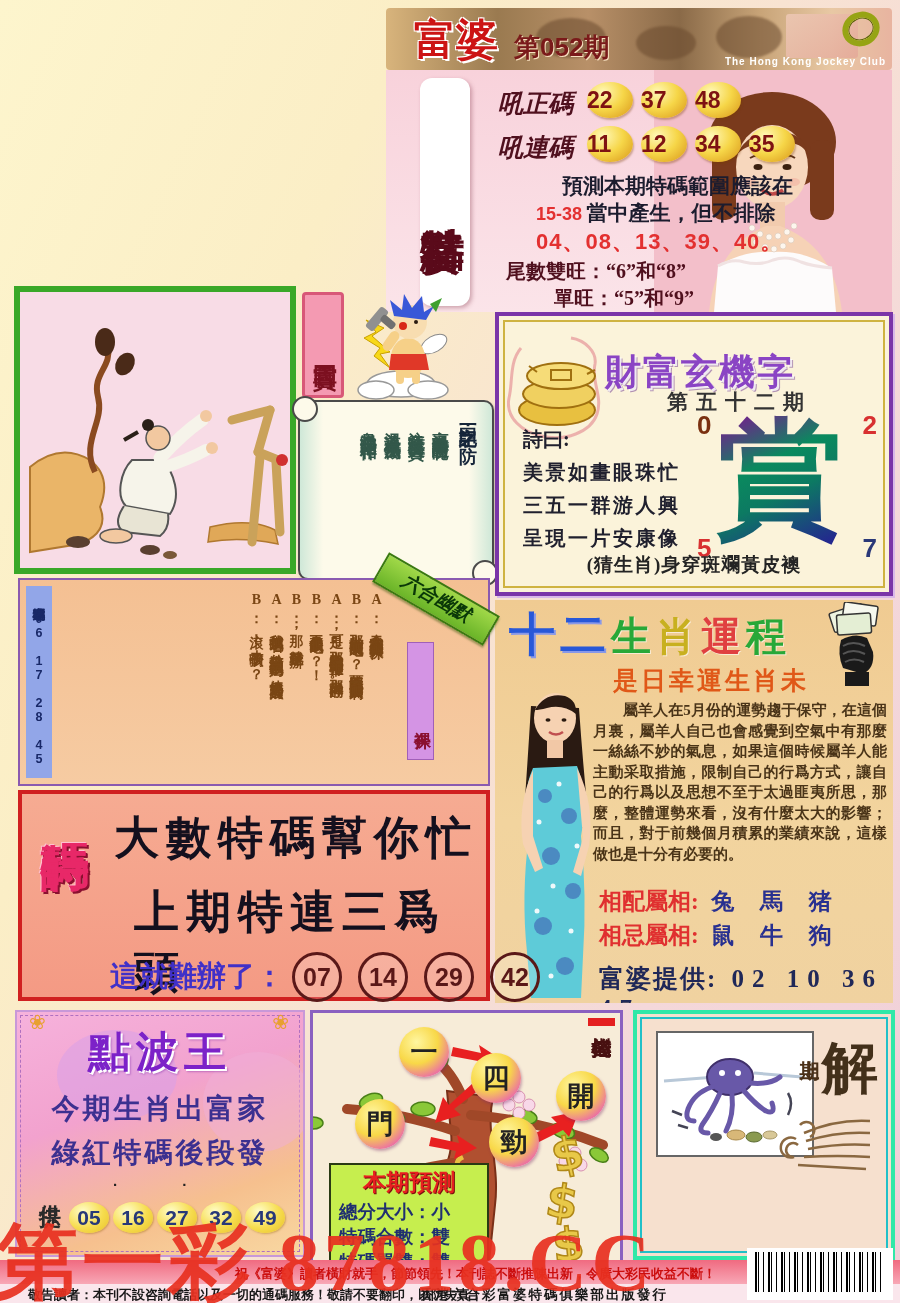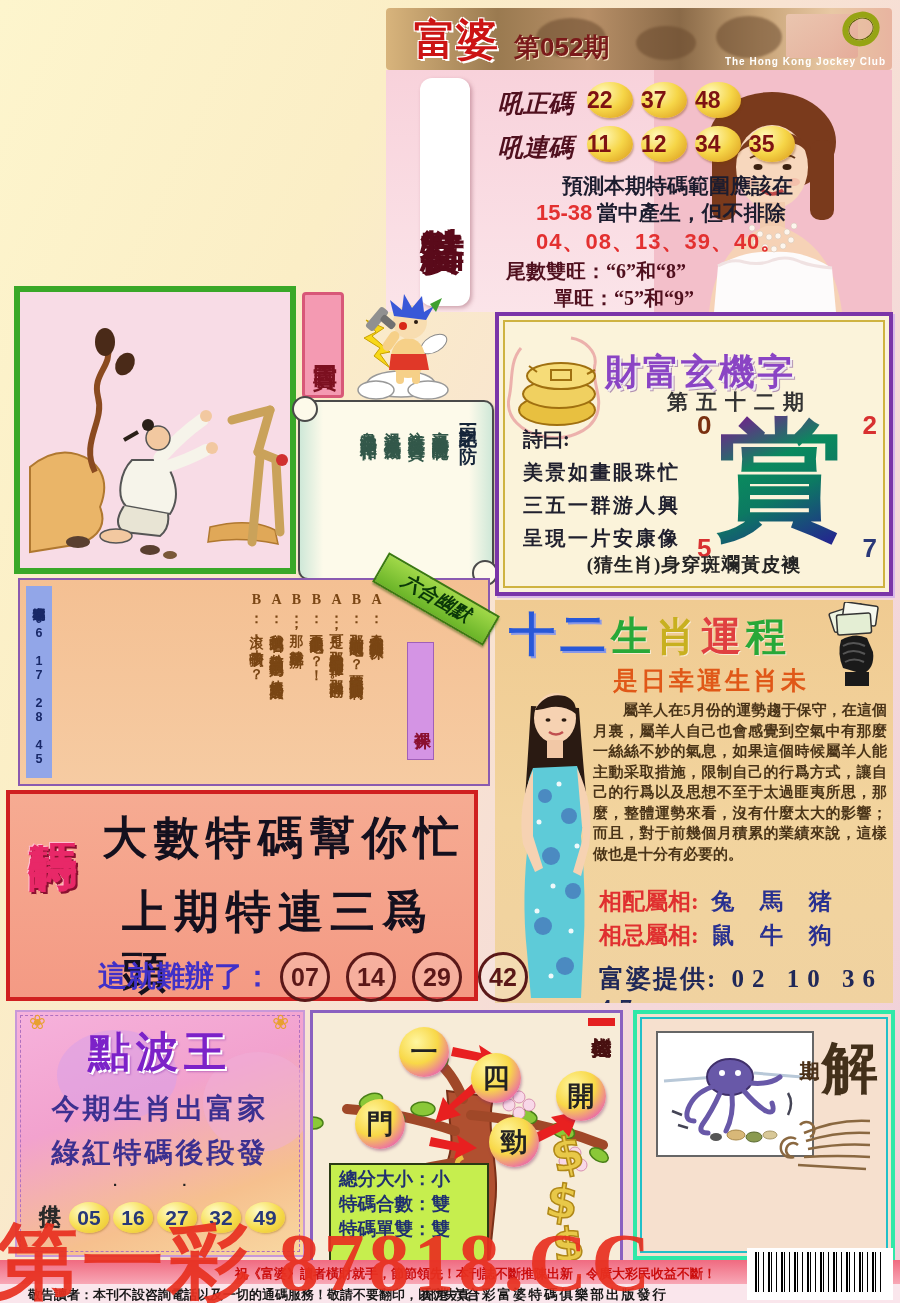--- a/index.html
+++ b/index.html
@@ -25,21 +25,21 @@
   .top-panel{left:386px;top:70px;width:506px;height:242px;background:linear-gradient(180deg,#f8d2db,#fbe4e9);overflow:hidden;}
   .vtitle{left:34px;top:8px;width:50px;height:226px;background:#fff;border-radius:12px;box-shadow:2px 2px 4px rgba(120,40,60,.35);
           text-align:center;font-size:44px;line-height:56px;font-weight:900;color:#5a0a1a;padding-top:2px;}
   .code-row{left:112px;white-space:nowrap;}
   .code-label{font-size:25px;font-weight:900;font-style:italic;color:#50101e;margin-right:10px;vertical-align:middle;}
   .gold-ball{display:inline-block;width:46px;height:36px;border-radius:50%;text-align:left;line-height:36px;
              background:radial-gradient(ellipse at 35% 28%,#fff8b8,#f6d648 48%,#d89418);
              color:#7e1212;font-weight:900;font-size:23px;margin:0 4px;box-shadow:1px 2px 2px rgba(120,60,0,.35);}
   .predict{left:104px;top:102px;width:340px;line-height:27px;margin-left:46px;}
   .pl1{font-size:21px;font-weight:700;color:#1c1c2e;padding-left:26px;}
-  .prange{font-size:22px;font-weight:900;color:#e33030;}
+  .prange{font-size:18px;font-weight:900;color:#e33030;}
   .pl2{font-size:21px;font-weight:700;color:#1c1c2e;}
   .pl3{font-size:22px;font-weight:900;color:#e33030;letter-spacing:1px;}
   .tail1{left:120px;top:188px;font-size:20px;font-weight:900;color:#50101e;}
   .tail2{left:168px;top:215px;font-size:20px;font-weight:900;color:#50101e;}
 
   
   .treasure-box{left:14px;top:286px;width:282px;height:288px;border:6px solid #3aa828;background:#f8dce6;box-sizing:border-box;}
   .treasure-label{left:302px;top:292px;width:42px;height:106px;background:#f49ab2;border:3px solid #d85878;border-radius:4px;
                   text-align:center;font-size:24px;line-height:33px;font-weight:900;color:#7c1020;padding-top:3px;box-sizing:border-box;}
   .scroll{left:298px;top:400px;width:192px;height:176px;background:linear-gradient(90deg,#cfe8d8,#fdfaea 12%,#fdfaea 88%,#cfe8d8);
@@ -94,21 +94,21 @@
                font-size:12.5px;font-weight:900;color:#182868;line-height:26px;}
   .dialog{left:44px;top:12px;right:102px;height:182px;font-size:14px;line-height:20px;font-weight:700;color:#7a4614;
           white-space:pre-line;letter-spacing:1px;font-family:"Liberation Serif","DejaVu Serif",serif;}
   .naked-strip{right:54px;top:62px;width:27px;height:118px;background:#d494e4;border:1px solid #a060b8;
                text-align:center;font-size:17px;font-weight:900;color:#8a1030;line-height:22px;padding-top:34px;box-sizing:border-box;}
   .ribbon{right:-12px;top:2px;width:124px;height:30px;background:linear-gradient(180deg,#a0d848,#6ab428);
           border:2px solid #3a7a10;transform:rotate(30deg);text-align:center;line-height:27px;
           font-size:19px;font-weight:900;font-style:italic;color:#0a3808;box-shadow:1px 2px 2px rgba(40,80,0,.4);}
 
   
-  .spoem{left:6px;top:790px;width:472px;height:211px;border:4px solid #d02020;background:linear-gradient(180deg,#f6ab92,#f49a84);box-sizing:border-box;}
+  .spoem{left:18px;top:790px;width:472px;height:211px;border:4px solid #d02020;background:linear-gradient(180deg,#f6ab92,#f49a84);box-sizing:border-box;}
   .spoem-label{left:16px;top:10px;width:58px;text-align:center;font-size:48px;line-height:62px;font-weight:900;color:#e82868;
                text-shadow:2px 2px 0 #8a1030,-1px -1px 0 #ffc0d0;}
   .sline1{left:92px;top:14px;font-size:45px;font-weight:900;color:#14101e;letter-spacing:7px;}
   .sline2{left:112px;top:88px;font-size:45px;font-weight:900;color:#14101e;letter-spacing:7px;}
   .sprov{left:88px;top:158px;white-space:nowrap;}
   .sprov-label{font-size:29px;font-weight:900;color:#4030c8;vertical-align:middle;}
   .circle-num{display:inline-block;width:44px;height:44px;border:3px solid #5a1818;border-radius:50%;
               color:#5a1818;font-weight:900;font-size:25px;line-height:44px;text-align:center;margin:0 8px;vertical-align:middle;
               background:rgba(255,255,255,.2);}
 
@@ -464,20 +464,21 @@
   </svg>
   <div>
       <span class="tree-ball">一</span>
       <span class="tree-ball">四</span>
       <span class="tree-ball">開</span>
       <span class="tree-ball">門</span>
       <span class="tree-ball">勁</span>
     </div>
   <div class="abs tree-label" style="writing-mode:vertical-rl;text-orientation:upright;">搖錢樹</div>
   <div class="abs forecast">
+    <div class="forecast-title serif">本期預測</div>
     <div class="forecast-rows serif">
         <div>總分大小：小</div>
         <div>特碼合數：雙</div>
         <div>特碼單雙：雙</div>
       </div>
   </div>
   <div class="abs tree-caption">目瞪口呆</div>
 </div>
 
 <div class="abs last">

